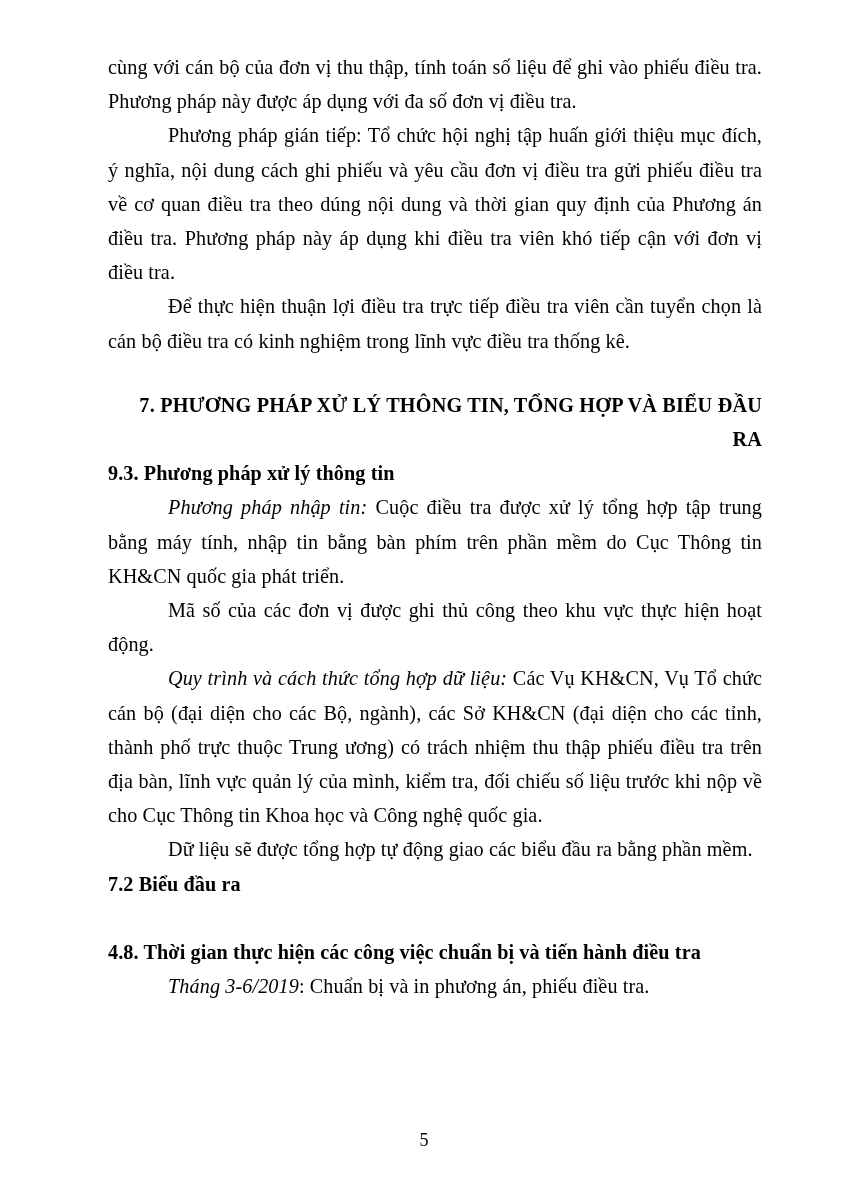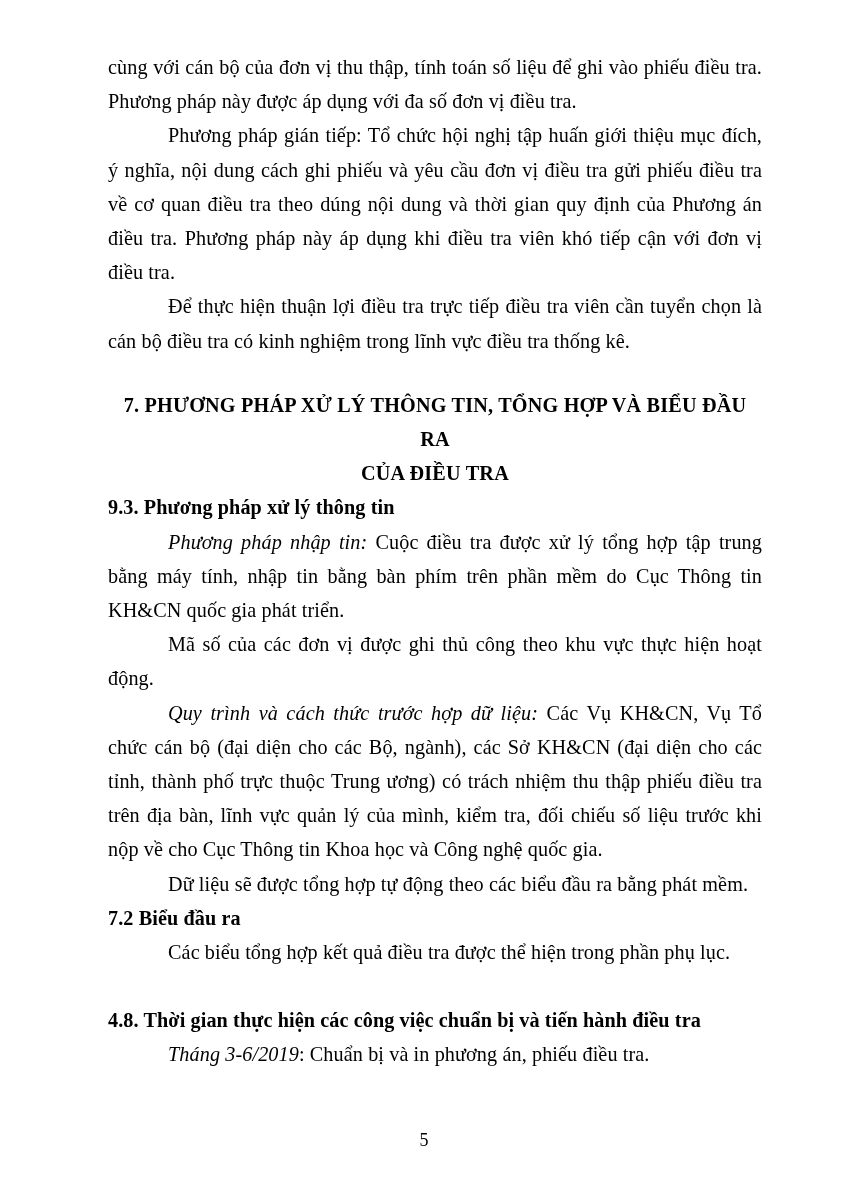--- a/index.html
+++ b/index.html
@@ -49,21 +49,21 @@
     font-weight: bold;
     text-align: left;
     text-indent: 0;
     letter-spacing: 0.1px;
   }
   .heading-major {
     margin: 0;
     font-size: 20.2px;
     line-height: 34.2px;
     font-weight: bold;
-    text-align: center;
+    text-align: right;
     text-indent: 0;
     letter-spacing: 0.2px;
   }
   .ital {
     font-style: italic;
   }
   .spacer-md { height: 30px; }
   .spacer-lg { height: 34px; }
   .page-number {
     position: absolute;
@@ -84,40 +84,38 @@
 
     <p class="para noindent">cùng với cán bộ của đơn vị thu thập, tính toán số liệu để ghi vào phiếu điều tra. Phương pháp này được áp dụng với đa số đơn vị điều tra.</p>
 
     <p class="para">Phương pháp gián tiếp: Tổ chức hội nghị tập huấn giới thiệu mục đích, ý nghĩa, nội dung cách ghi phiếu và yêu cầu đơn vị điều tra gửi phiếu điều tra về cơ quan điều tra theo dúng nội dung và thời gian quy định của Phương án điều tra. Phương pháp này áp dụng khi điều tra viên khó tiếp cận với đơn vị điều tra.</p>
 
     <p class="para">Để thực hiện thuận lợi điều tra trực tiếp điều tra viên cần tuyển chọn là cán bộ điều tra có kinh nghiệm trong lĩnh vực điều tra thống kê.</p>
 
     <div class="spacer-md"></div>
 
     <h2 class="heading-major">7. PHƯƠNG PHÁP XỬ LÝ THÔNG TIN, TỔNG HỢP VÀ BIỂU ĐẦU RA</h2>
-    <h2 class="heading-major">CỦA ĐIỀU TRA</h2>
 
     <h3 class="heading">9.3. Phương pháp xử lý thông tin</h3>
 
     <p class="para">
       <span class="ital">Phương pháp nhập tin:</span><span> Cuộc điều tra được xử lý tổng hợp tập trung bằng máy tính, nhập tin bằng bàn phím trên phần mềm do Cục Thông tin KH&amp;CN quốc gia phát triển.</span>
     </p>
 
     <p class="para">Mã số của các đơn vị được ghi thủ công theo khu vực thực hiện hoạt động.</p>
 
     <p class="para">
-      <span class="ital">Quy trình và cách thức trước hợp dữ liệu:</span><span> Các Vụ KH&amp;CN, Vụ Tổ chức cán bộ (đại diện cho các Bộ, ngành), các Sở KH&amp;CN (đại diện cho các tỉnh, thành phố trực thuộc Trung ương) có trách nhiệm thu thập phiếu điều tra trên địa bàn, lĩnh vực quản lý của mình, kiểm tra, đối chiếu số liệu trước khi nộp về cho Cục Thông tin Khoa học và Công nghệ quốc gia.</span>
+      <span class="ital">Quy trình và cách thức tổng hợp dữ liệu:</span><span> Các Vụ KH&amp;CN, Vụ Tổ chức cán bộ (đại diện cho các Bộ, ngành), các Sở KH&amp;CN (đại diện cho các tỉnh, thành phố trực thuộc Trung ương) có trách nhiệm thu thập phiếu điều tra trên địa bàn, lĩnh vực quản lý của mình, kiểm tra, đối chiếu số liệu trước khi nộp về cho Cục Thông tin Khoa học và Công nghệ quốc gia.</span>
     </p>
 
 
-    <p class="para">Dữ liệu sẽ được tổng hợp tự động theo các biểu đầu ra bằng phát mềm.</p>
+    <p class="para">Dữ liệu sẽ được tổng hợp tự động giao các biểu đầu ra bằng phần mềm.</p>
 
     <h3 class="heading">7.2 Biểu đầu ra</h3>
 
-    <p class="para">Các biểu tổng hợp kết quả điều tra được thể hiện trong phần phụ lục.</p>
 
     <div class="spacer-lg"></div>
 
 
     <h3 class="heading">4.8. Thời gian thực hiện các công việc chuẩn bị và tiến hành điều tra</h3>
 
     <p class="para">
       <span class="ital">Tháng 3-6/2019</span><span>: Chuẩn bị và in phương án, phiếu điều tra.</span>
     </p>
 

